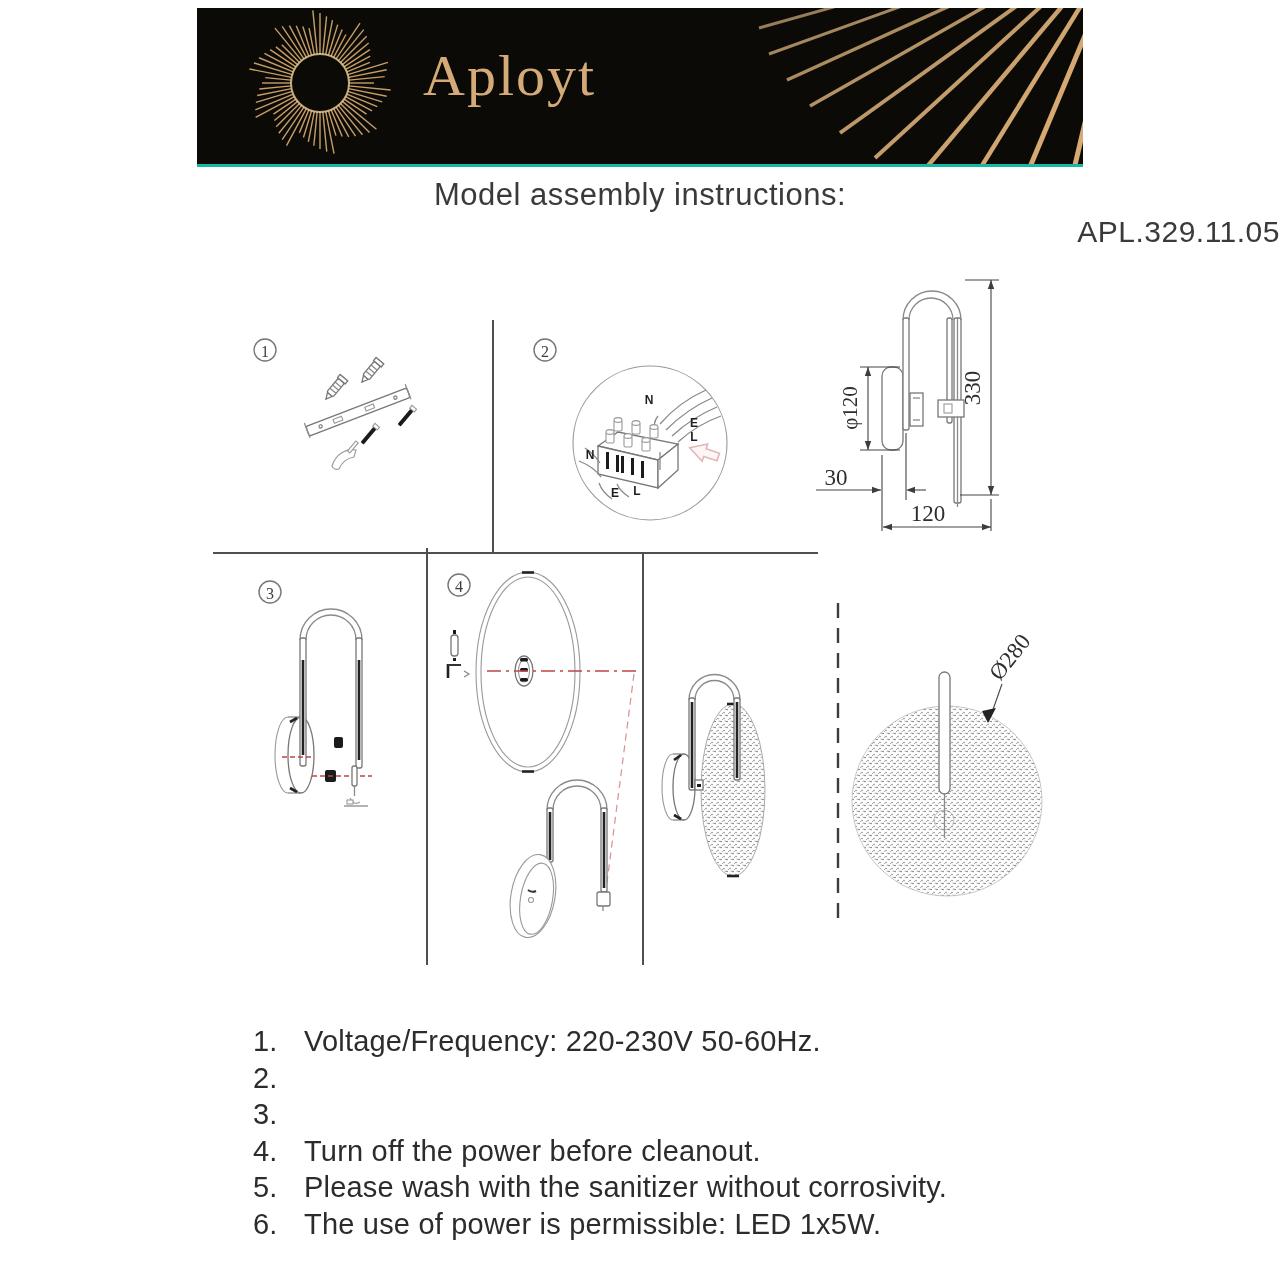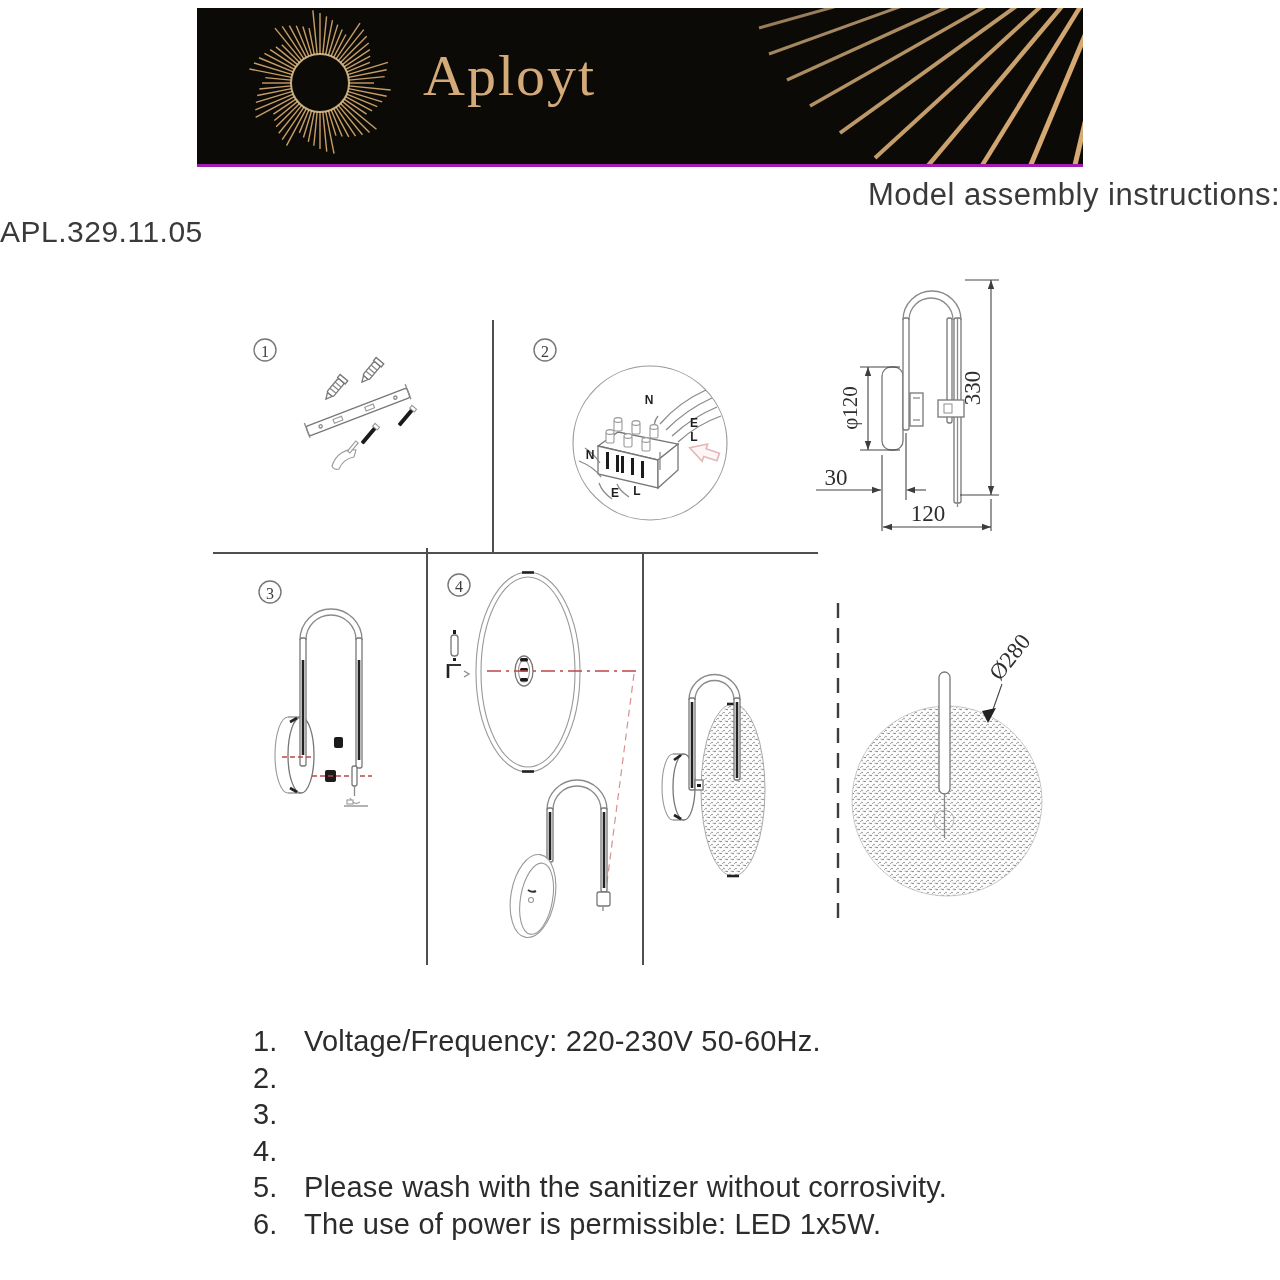--- a/index.html
+++ b/index.html
@@ -3,36 +3,36 @@
 <meta charset="utf-8">
 <style>
   html,body{margin:0;padding:0;}
   body{
     width:1280px;height:1280px;position:relative;background:#ffffff;
     font-family:"Liberation Sans",sans-serif;overflow:hidden;
   }
   
   .banner{
     position:absolute;left:197px;top:8px;width:886px;height:156px;
-    background:#0c0a07;overflow:hidden;border-bottom:3px solid #a21caf;
+    background:#0c0a07;overflow:hidden;border-bottom:3px solid #14b8a6;
   }
   .sunburst{position:absolute;left:48px;top:0px;width:150px;height:150px;}
   .brand{
     position:absolute;left:226px;top:34px;
     font-family:"Liberation Serif",serif;font-weight:400;
     font-size:58px;color:#d4aa78;letter-spacing:2px;
   }
   .fan-rays{position:absolute;left:0;top:0;width:886px;height:156px;}
   
   .title-line1{
-    position:absolute;top:177px;left:0;width:1280px;text-align:right;
+    position:absolute;top:177px;left:0;width:1280px;text-align:center;
     font-size:31px;color:#3a3a3a;letter-spacing:.5px;
   }
   .title-line2{
-    position:absolute;top:215px;left:0;width:1280px;text-align:left;
+    position:absolute;top:215px;left:0;width:1280px;text-align:right;
     font-size:30px;color:#3a3a3a;letter-spacing:.5px;
   }
   
   .diagram{position:absolute;left:0;top:260px;width:1280px;height:720px;}
   .divider{stroke:#4f4f4f;stroke-width:2;}
   .thin{stroke:#8a8a8a;stroke-width:1.3;fill:none;}
   .part{fill:#ffffff;stroke:#777;stroke-width:1.3;}
   .part2{fill:#ffffff;stroke:#999;stroke-width:1.1;}
   .blk{fill:#1b1b1b;stroke:none;}
   .strip{stroke:#222;stroke-width:2.6;}
@@ -430,20 +430,21 @@
       <span class="txt">Voltage/Frequency: 220-230V 50-60Hz.</span>
     </div>
     <div class="instr-row">
       <span class="num">2.</span>
     </div>
     <div class="instr-row">
       <span class="num">3.</span>
     </div>
     <div class="instr-row">
       <span class="num">4.</span>
+      <span class="txt">Turn off the power before cleanout.</span>
     </div>
     <div class="instr-row">
       <span class="num">5.</span>
       <span class="txt">Please wash with the sanitizer without corrosivity.</span>
     </div>
     <div class="instr-row">
       <span class="num">6.</span>
       <span class="txt">The use of power is permissible: LED 1x5W.</span>
     </div>
   </div>

